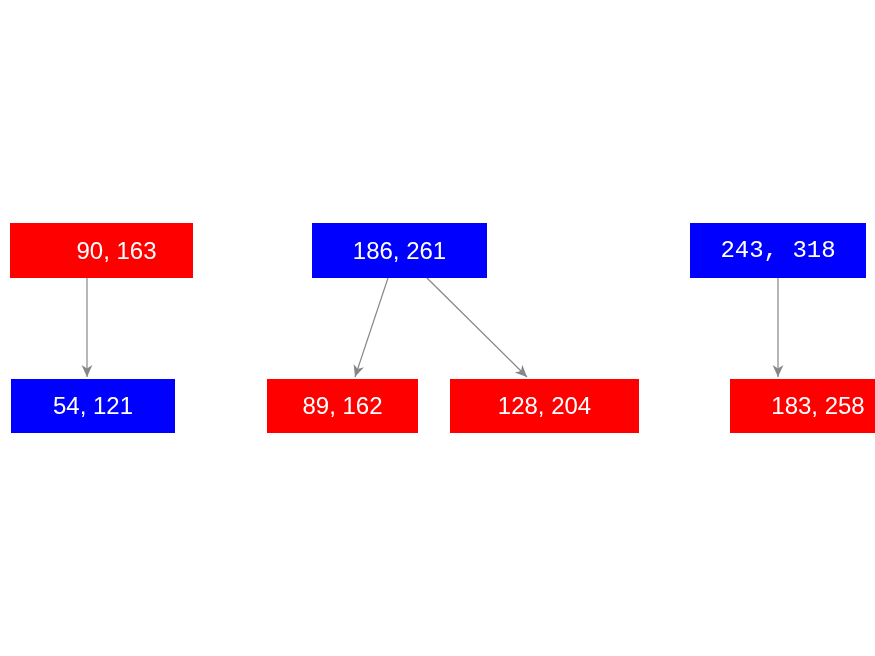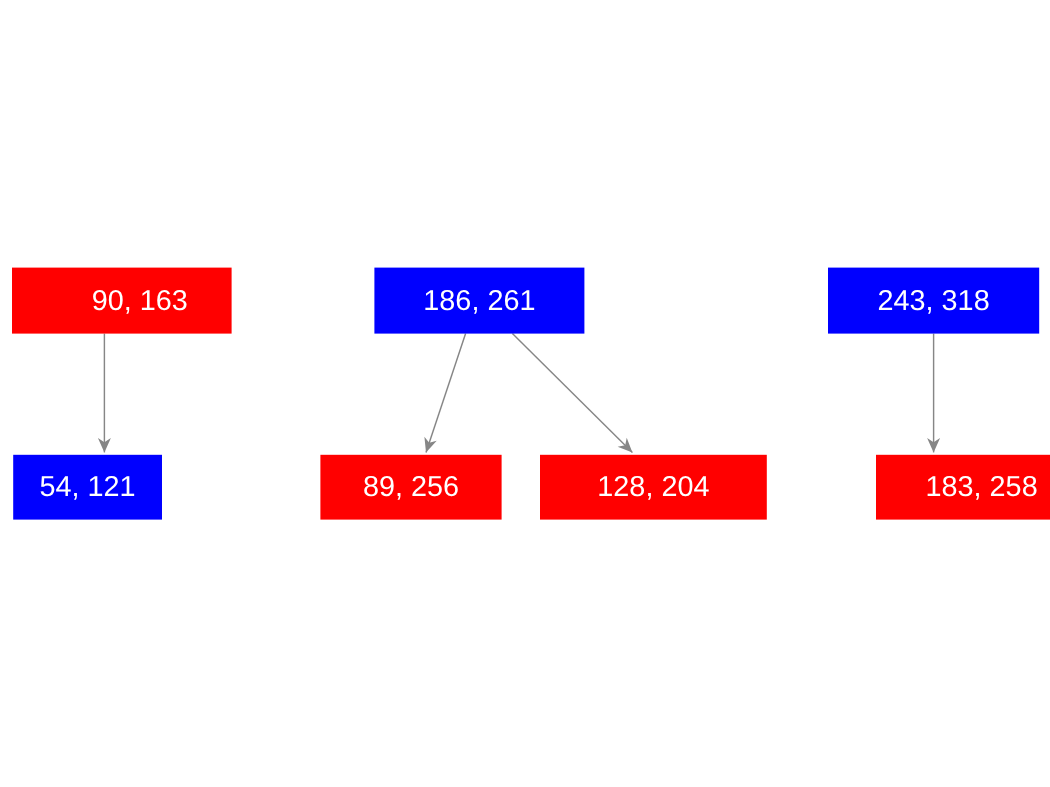--- a/index.html
+++ b/index.html
@@ -42,25 +42,25 @@
     justify-content: center;
     color: var(--node-text);
     font-size: 24px;
     line-height: 1;
     white-space: nowrap;
     user-select: none;
   }
   .row-top    { top: 223px; height: 55px; }
   .row-bottom { top: 379px; height: 54px; }
   .n0 { left: 10px;  width: 153px; }
-  .n1 { left: 11px;  width: 124px; }
+  .n1 { left: 11px;  width: 164px; }
   .n2 { left: 312px; width: 175px; }
   .n3 { left: 267px; width: 151px; }
   .n4 { left: 450px; width: 189px; }
-  .n5 { left: 690px; width: 176px; }
+  .n5 { left: 690px; width: 176px; font-family: Liberation Mono, monospace; }
   .n6 { left: 730px; width: 176px; }
 </style>
 </head>
 <body>
 
 <div class="canvas">
 
   <svg class="edges" width="875" height="656" viewBox="0 0 875 656" xmlns="http://www.w3.org/2000/svg">
     <defs>
       <marker id="arrowhead" viewBox="0 0 12 12" refX="12" refY="6" markerWidth="18" markerHeight="12" markerUnits="userSpaceOnUse" orient="auto">
@@ -70,19 +70,19 @@
     <line x1="87" y1="278" x2="87" y2="377" marker-end="url(#arrowhead)"></line>
     <line x1="388" y1="278" x2="355" y2="377" marker-end="url(#arrowhead)"></line>
     <line x1="427" y1="278" x2="527" y2="377" marker-end="url(#arrowhead)"></line>
     <line x1="778" y1="278" x2="778" y2="377" marker-end="url(#arrowhead)"></line>
   </svg>
 
   <div class="node row-top n0" style="background-color: rgb(255, 0, 0); padding-left: 30px;">90, 163</div>
   <div class="node row-bottom n1" style="background-color: rgb(0, 0, 255);">54, 121</div>
 
   <div class="node row-top n2" style="background-color: rgb(0, 0, 255); text-align: right;">186, 261</div>
-  <div class="node row-bottom n3" style="background-color: rgb(255, 0, 0);">89, 256</div>
+  <div class="node row-bottom n3" style="background-color: rgb(255, 0, 0);">89, 162</div>
   <div class="node row-bottom n4" style="background-color: rgb(255, 0, 0);">128, 204</div>
 
   <div class="node row-top n5" style="background-color: rgb(0, 0, 255);">243, 318</div>
   <div class="node row-bottom n6" style="background-color: rgb(255, 0, 0);">183, 258</div>
 
 </div>
 
 </body></html>

